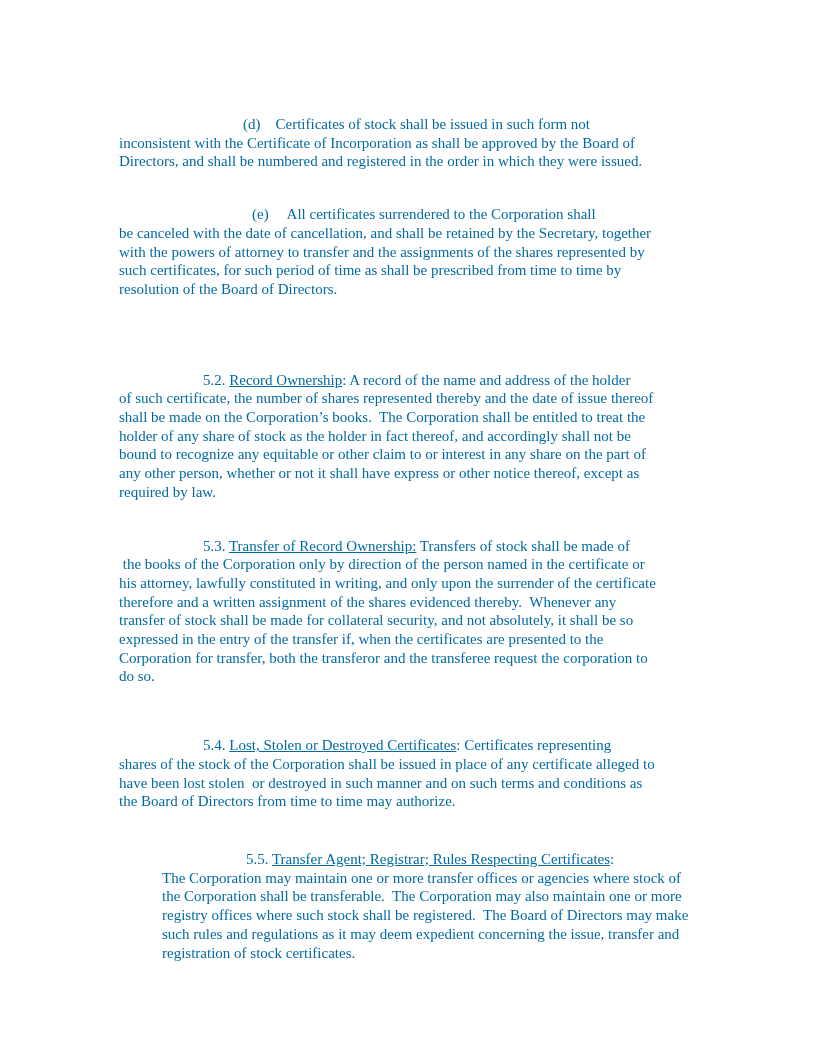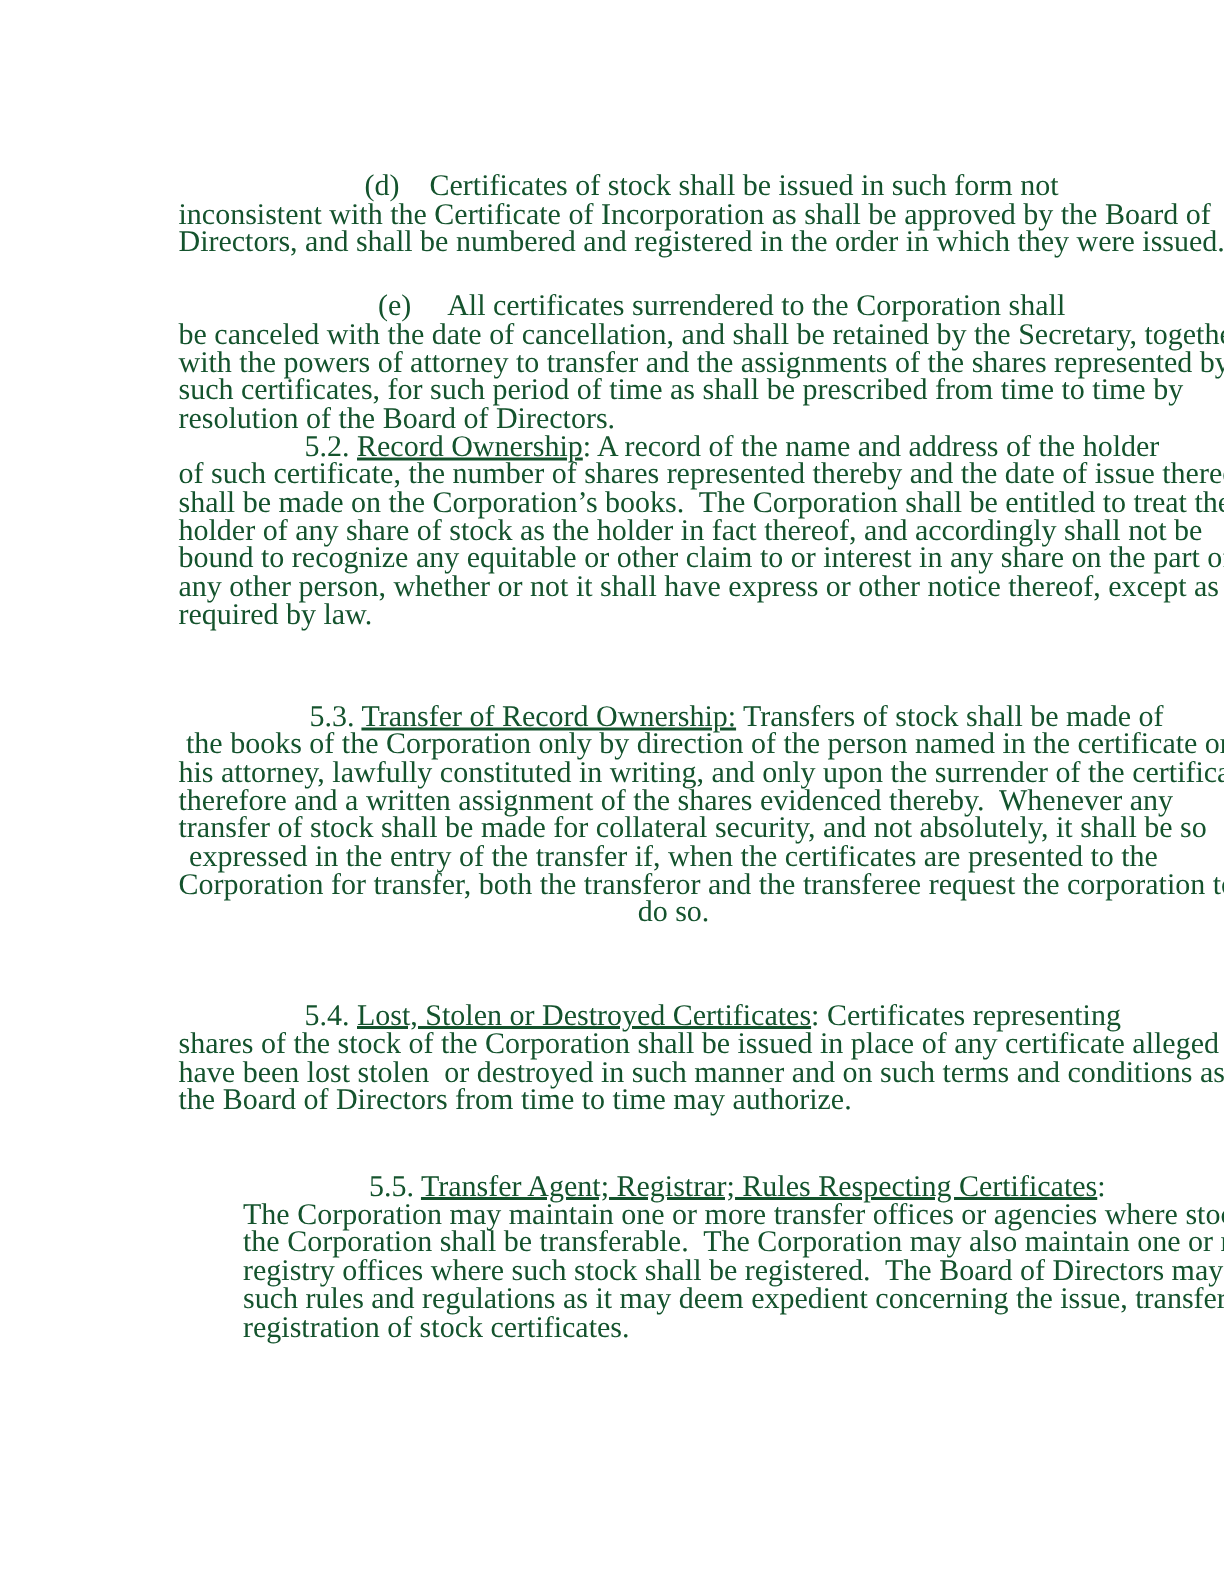--- a/index.html
+++ b/index.html
@@ -13,31 +13,31 @@
     color: #000000;
   }
   .doc {
     position: absolute;
     left: 119px;
     top: 115px;
     width: 660px;
   }
   .para {
     margin: 0;
-    font-size: 20px;
+    font-size: 15px;
     line-height: 18.7px;
     white-space: pre;
-    color: #14532d;
+    color: #0369a1;
   }
   .para span { white-space: pre; }
   .u { text-decoration: underline; }
   .p-d  { text-indent: 124px; margin-top: 0; }
-  .p-e  { text-indent: 133px; margin-top: 24px; font-family: Liberation Serif, serif; }
-  .p-52 { text-indent: 84px;  }
-  .p-53 { text-indent: 84px;  margin-top: 49px; text-align: center; }
+  .p-e  { text-indent: 133px; margin-top: 34px; font-family: Liberation Serif, serif; }
+  .p-52 { text-indent: 84px;  margin-top: 72px; }
+  .p-53 { text-indent: 84px;  margin-top: 35px; }
   .p-54 { text-indent: 84px;  margin-top: 50px; }
   .p-55 { text-indent: 84px;  margin-top: 39px; margin-left: 43px; }
 </style>
 </head>
 <body>
 
 <div class="page">
   <div class="doc">
     <p class="para p-d"><span>(d)    Certificates of stock shall be issued in such form not
 inconsistent with the Certificate of Incorporation as shall be approved by the Board of

